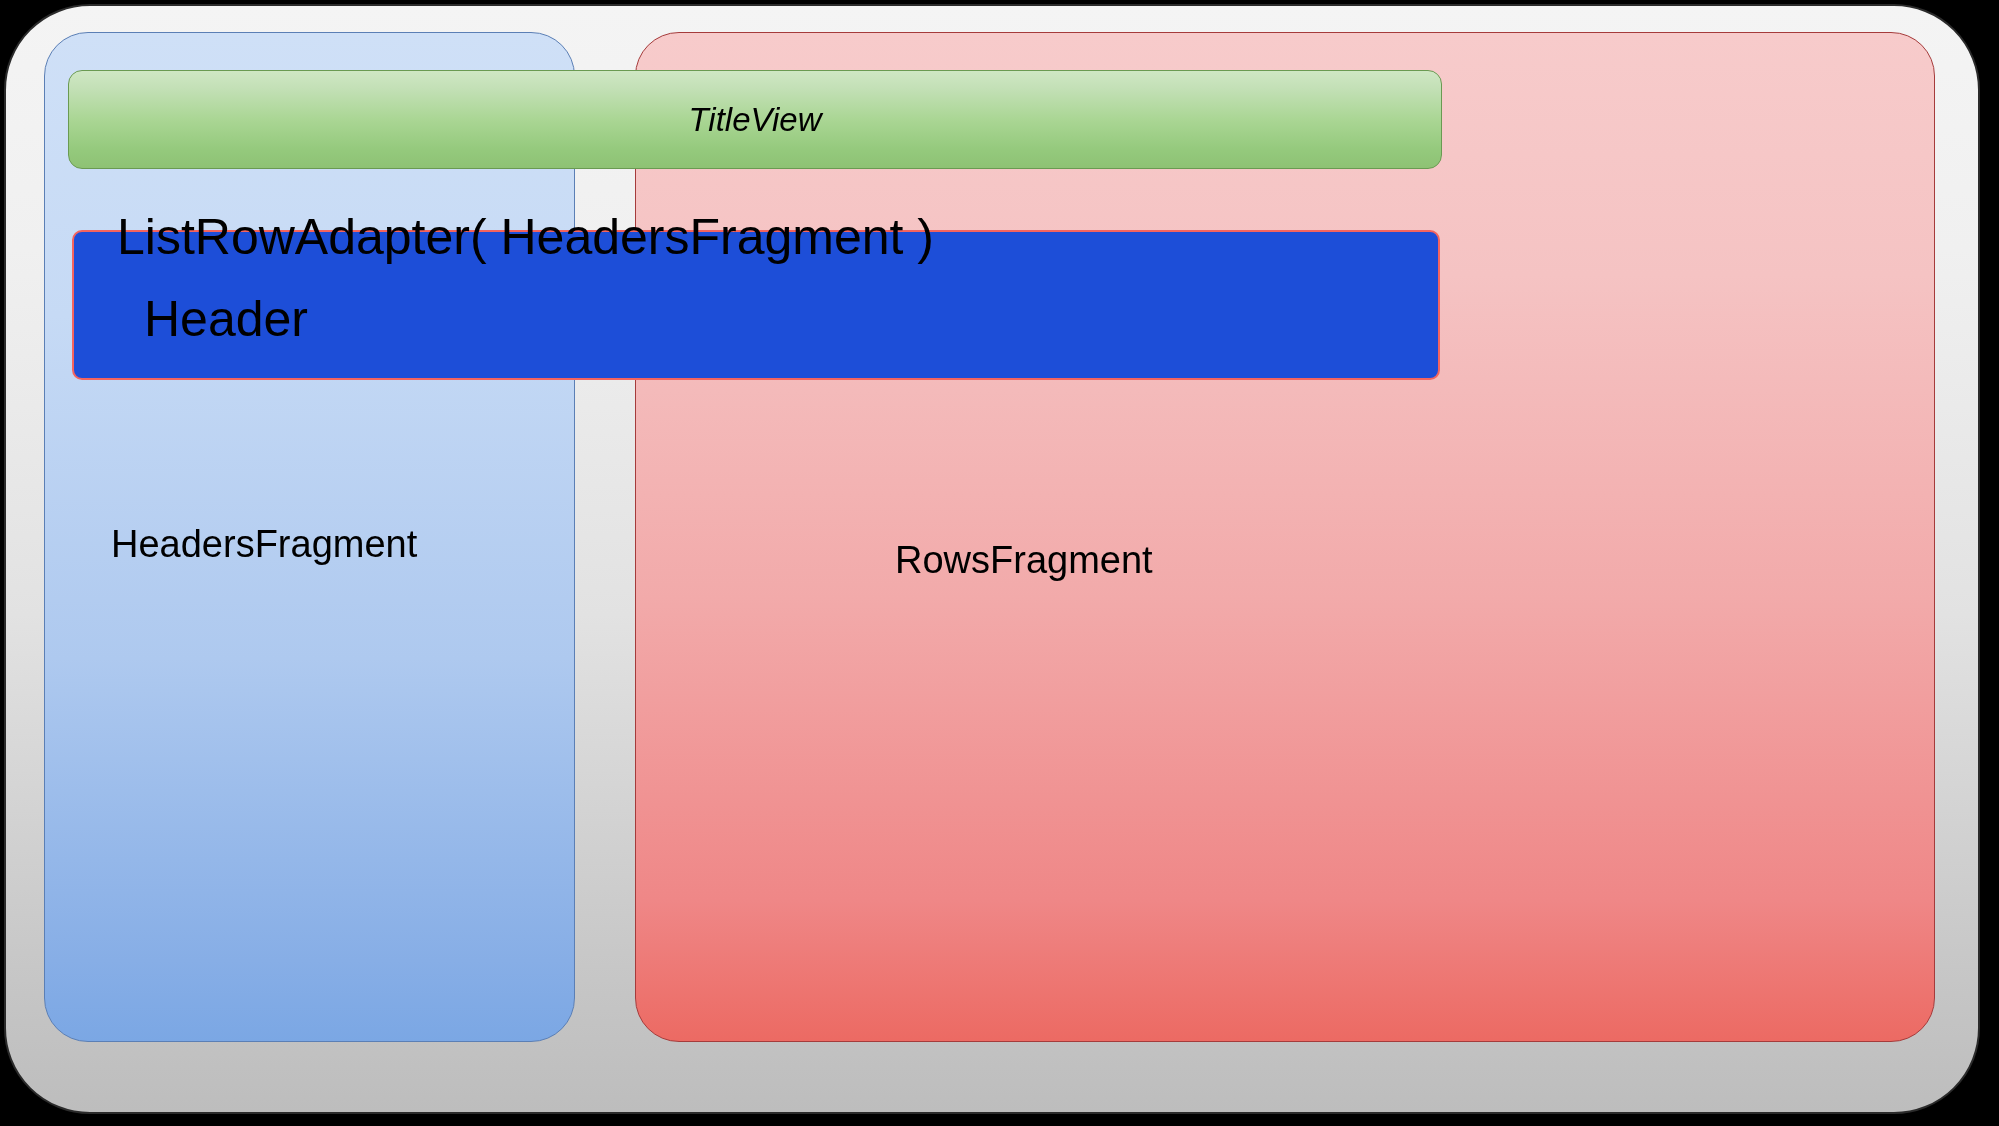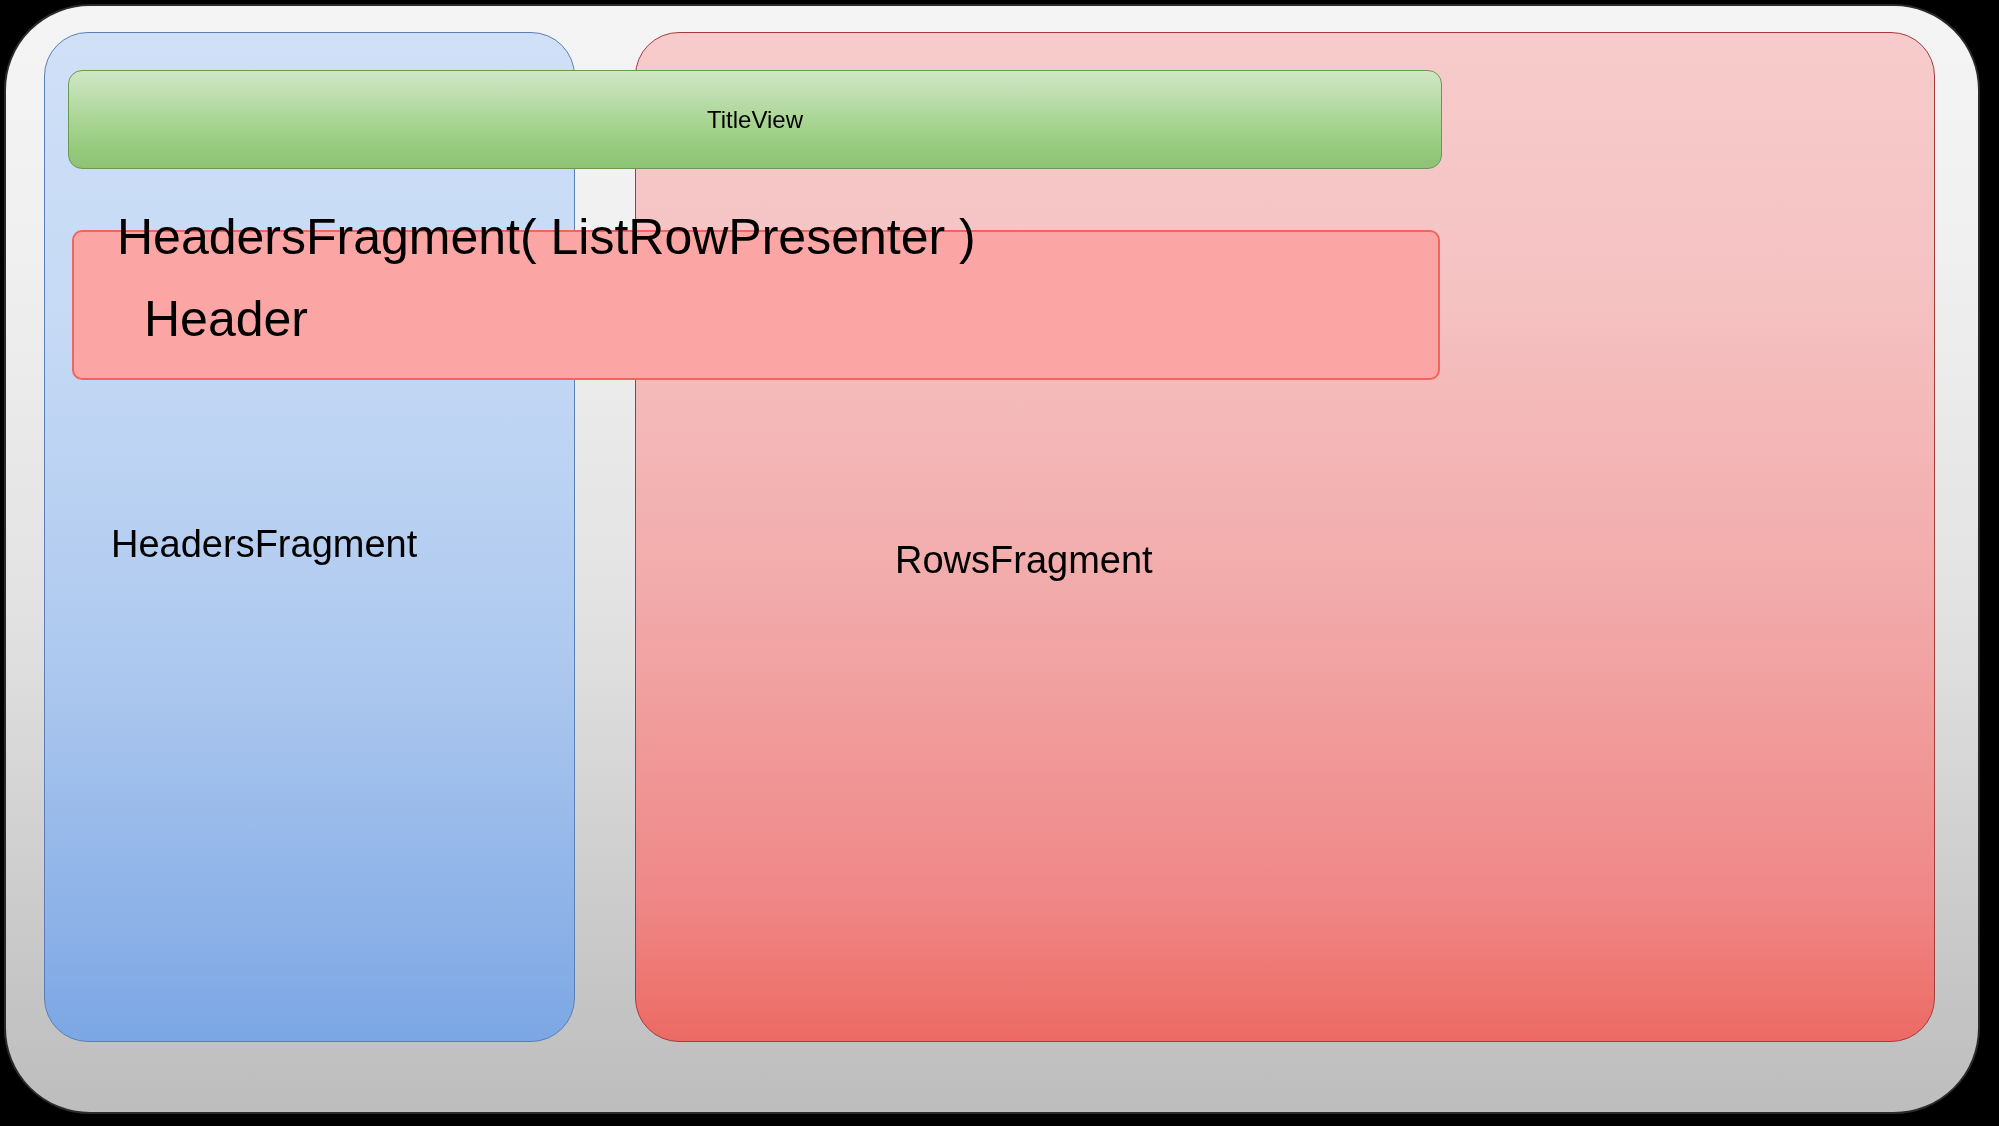--- a/index.html
+++ b/index.html
@@ -89,23 +89,24 @@
     height: 99px;
     border-radius: 14px;
     background: linear-gradient(to bottom, #cfe7c4 0%, #c3e0b6 18%, #aad694 50%, #94c97c 82%, #8ec274 100%);
     border: 1px solid #6a9a52;
     box-sizing: border-box;
     display: flex;
     align-items: center;
     justify-content: center;
   }
   .title-view-label {
-    font-size: 24px;
+    font-size: 33px;
     color: #000000;
     font-family: "Liberation Sans", sans-serif;
+    font-style: italic;
   }
 
   
   .listrow-adapter-caption {
     position: absolute;
     left: 117px;
     top: 208px;
     font-size: 50px;
     color: #000000;
     font-family: "Liberation Sans", sans-serif;
@@ -114,21 +115,21 @@
   }
 
   
   .row-box {
     position: absolute;
     left: 72px;
     top: 230px;
     width: 1368px;
     height: 150px;
     border-radius: 10px;
-    background: #fca5a5;
+    background: #1d4ed8;
     border: 2px solid #f4645f;
     box-sizing: border-box;
     z-index: 4;
   }
   .row-box-inner {
     position: absolute;
     left: 0;
     top: 0;
     width: 100%;
     height: 100%;
@@ -170,15 +171,15 @@
   <div class="title-view">
     <span class="title-view-label">TitleView</span>
   </div>
 
   <div class="row-box">
     <div class="row-box-inner">
       <span class="row-header-label">Header</span>
     </div>
   </div>
 
-  <div class="listrow-adapter-caption">HeadersFragment( ListRowPresenter )</div>
+  <div class="listrow-adapter-caption">ListRowAdapter( HeadersFragment )</div>
 
 </div>
 
 </body></html>

